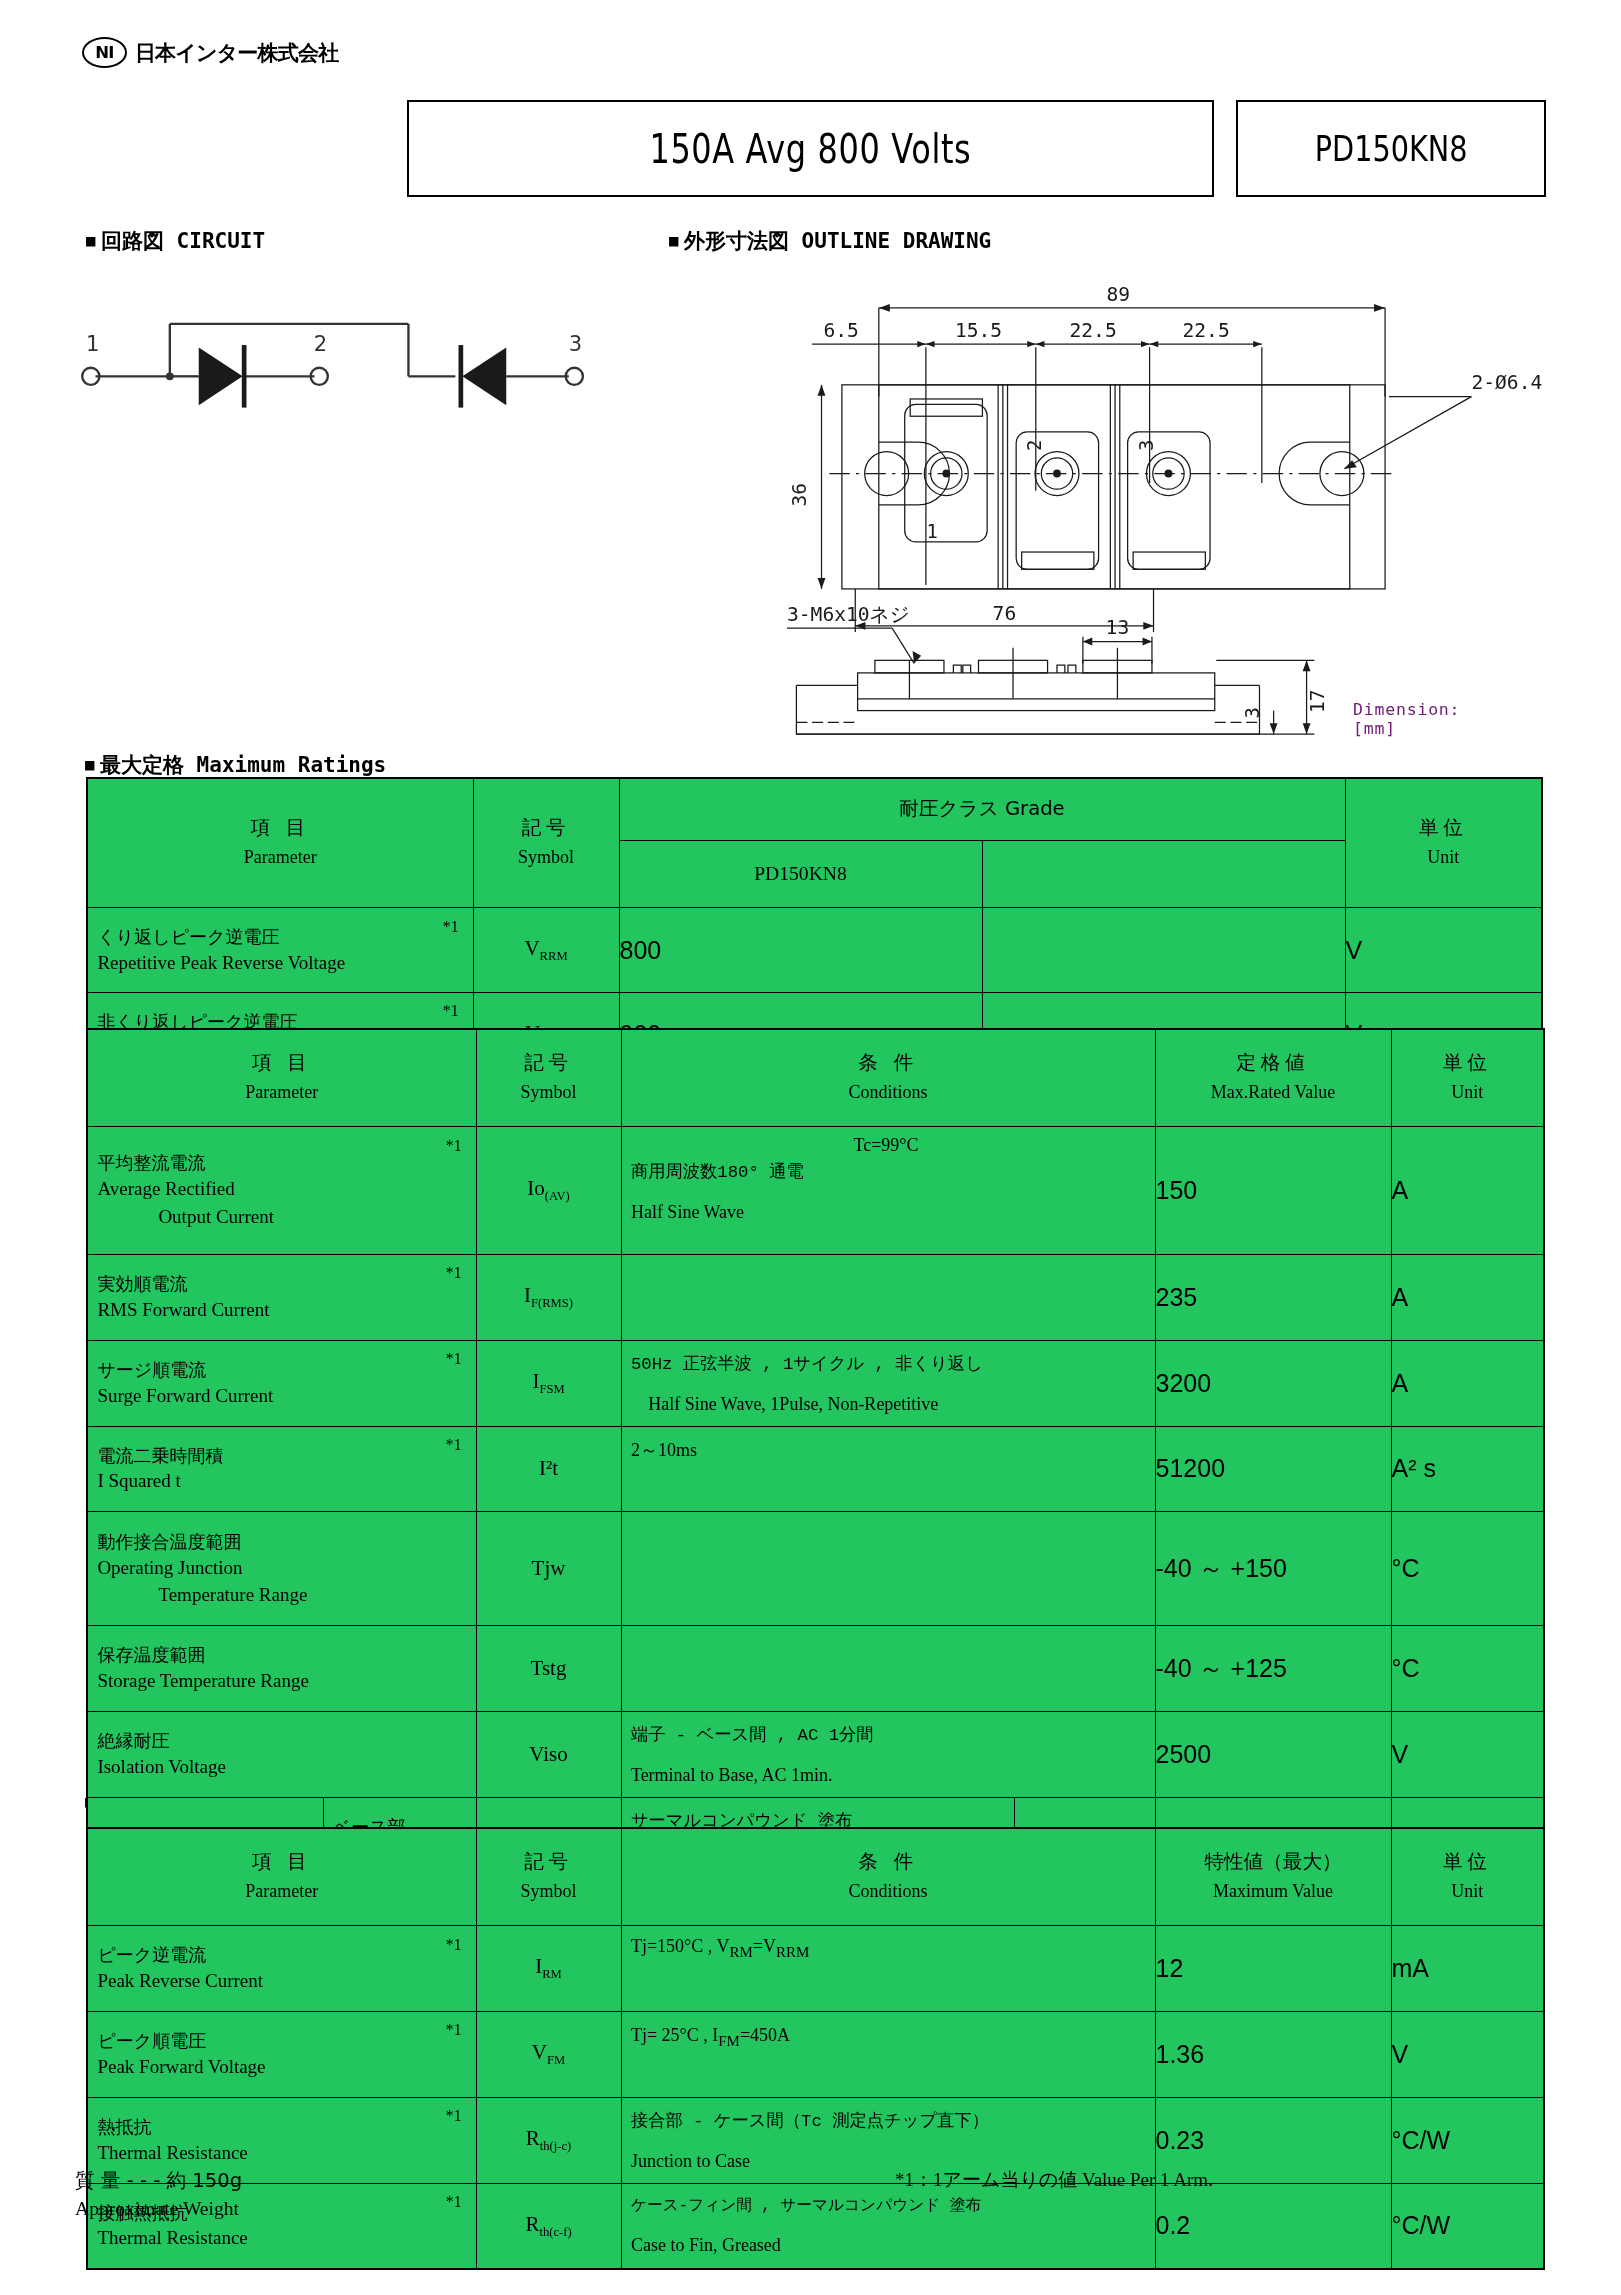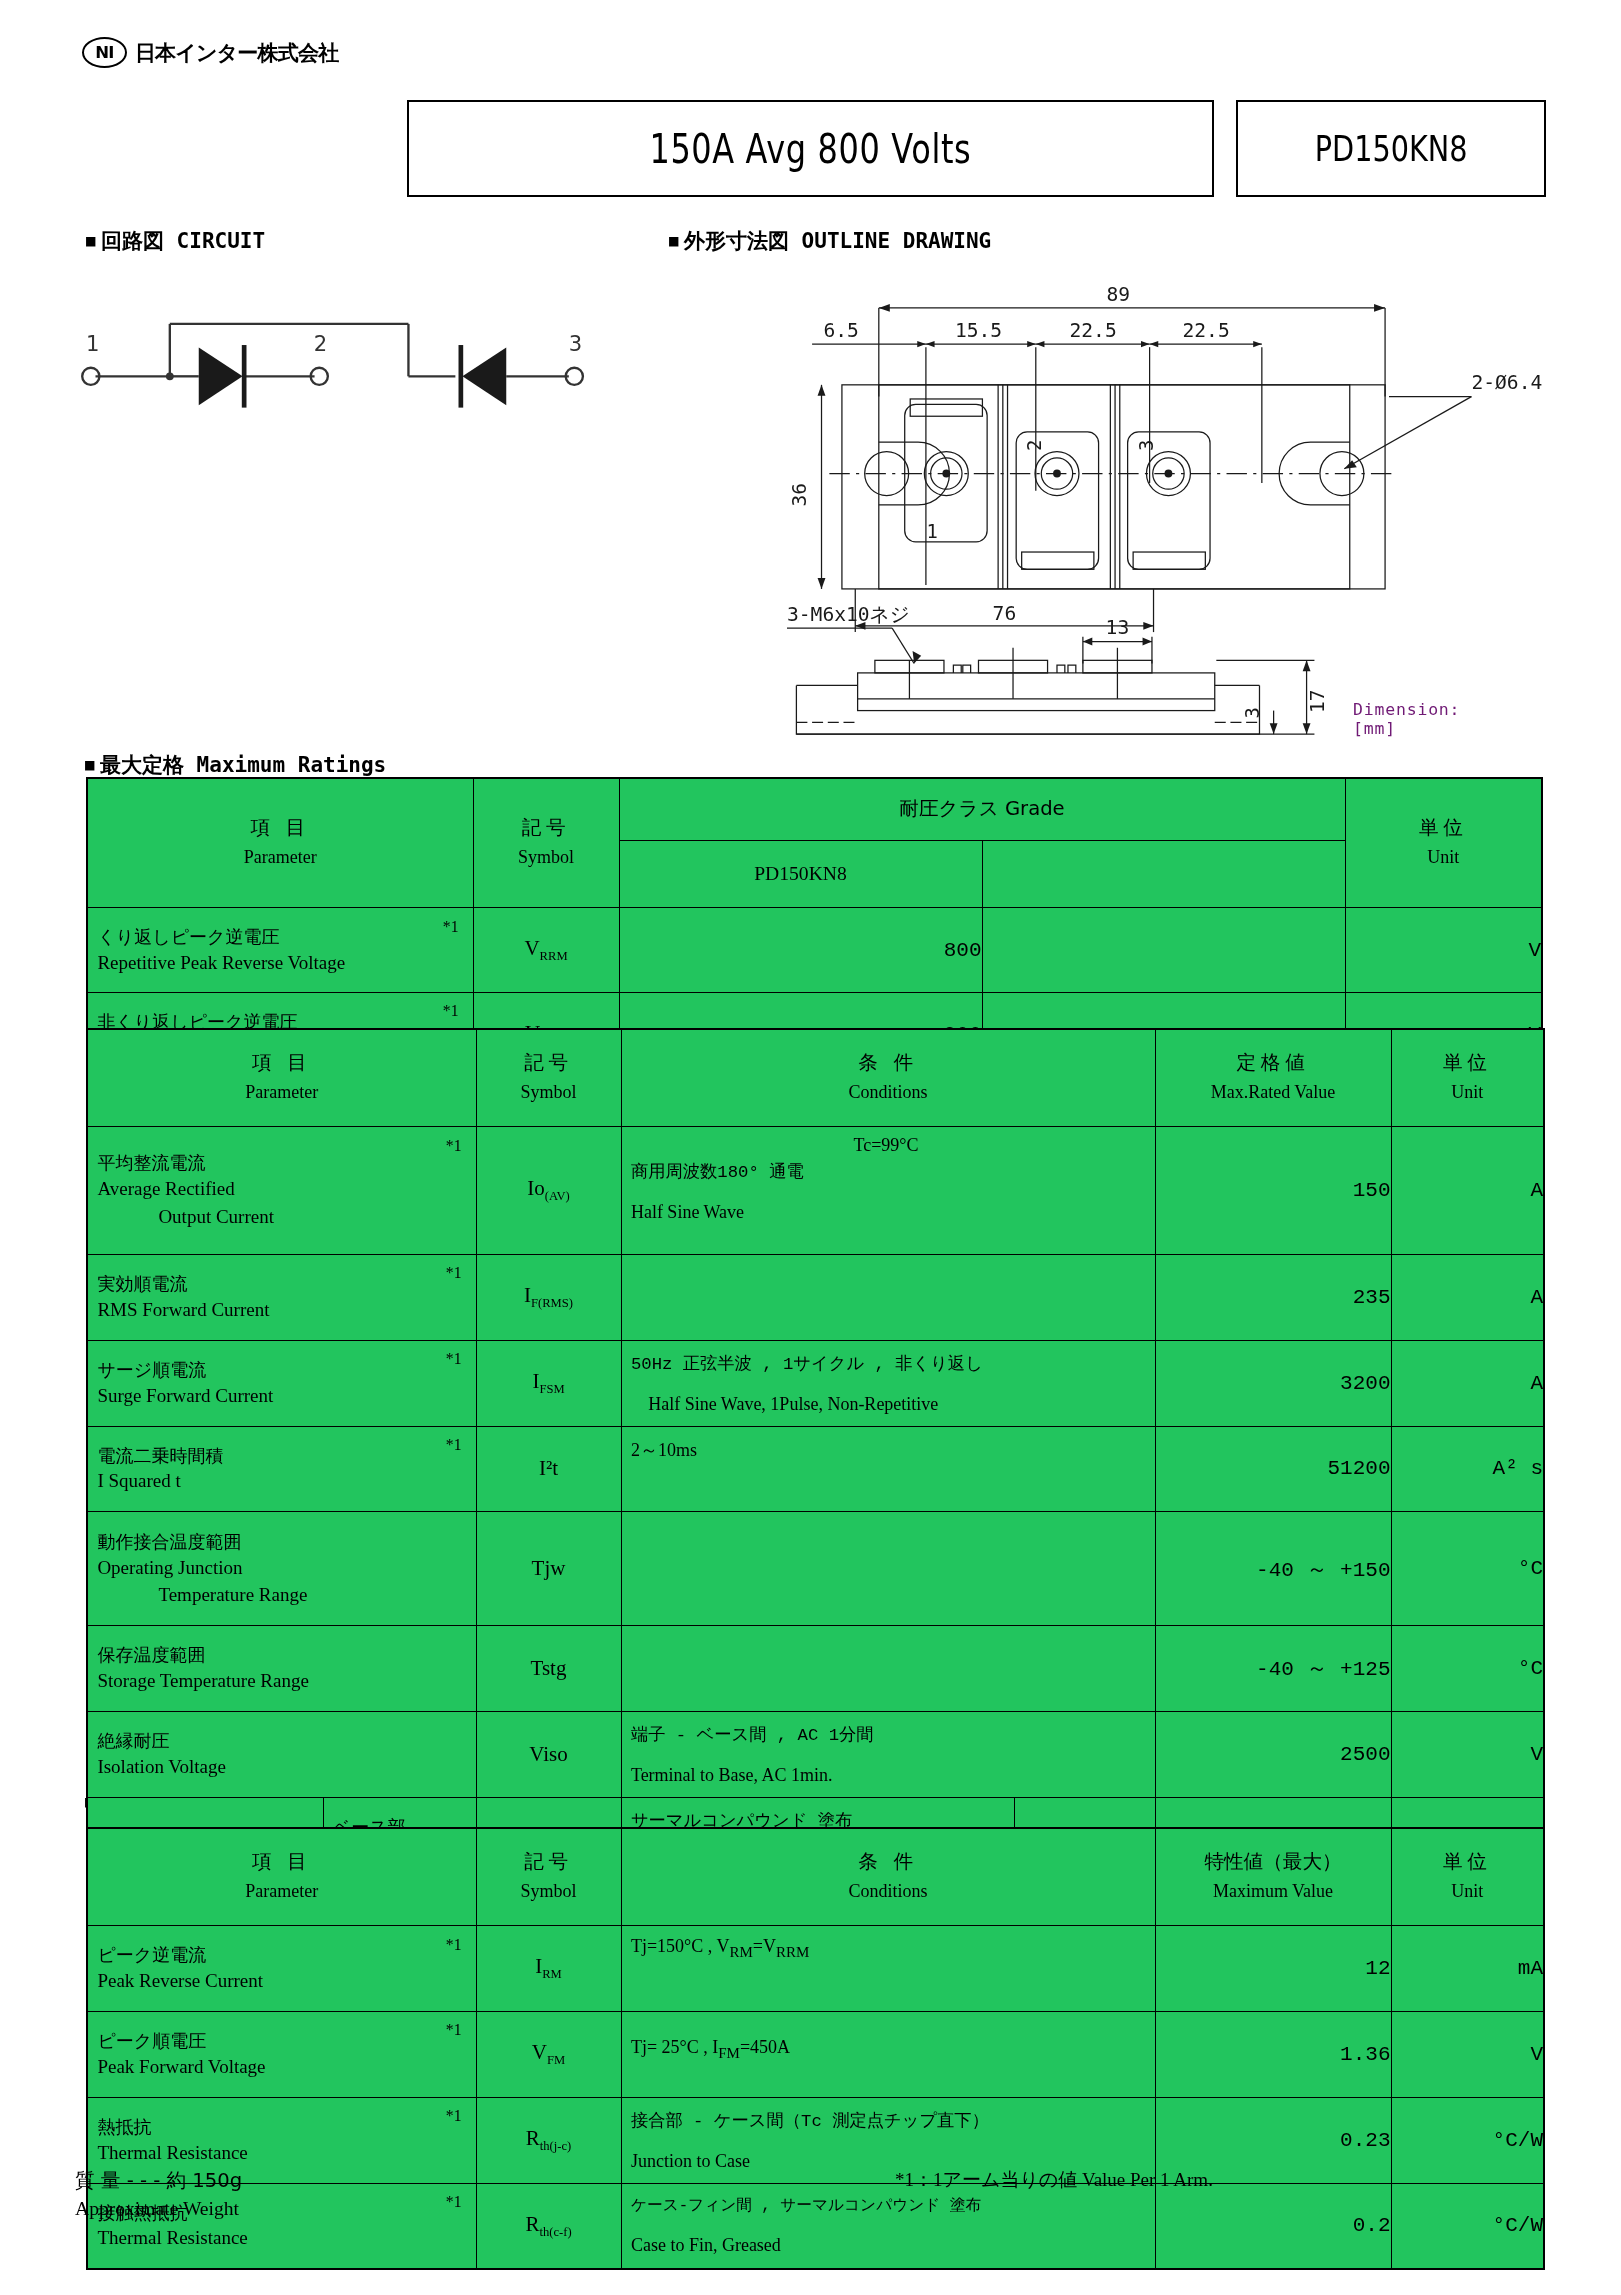--- a/index.html
+++ b/index.html
@@ -51,21 +51,21 @@
 
   .ja{font-family:"DejaVu Sans",sans-serif;font-size:18px;line-height:1.18;}
   .en{font-family:"Liberation Serif",serif;font-size:19px;line-height:1.2;}
 
   .hd{text-align:center;padding:6.3px 0 7.9px 0 !important;}
   .hd .ja{font-size:19.6px;letter-spacing:4.7px;}
   .hd .en{font-size:18px;display:block;margin-top:7.9px;letter-spacing:0px;}
 
   .cellpad{padding:7.9px 9.4px !important;}
   .ctr{text-align:center;}
-  .valc{text-align:right;font-family:Liberation Mono, monospace;font-size:21px;}
+  .valc{text-align:left;font-family:Liberation Sans, sans-serif;font-size:25px;}
   .sym{text-align:center;font-family:"Liberation Serif",serif;font-size:21px;}
   .sym sub{font-size:12.6px;}
   .sup1{position:absolute;right:14px;top:9.4px;font-family:"Liberation Serif",serif;font-size:15.7px;}
   .p-ja{display:block;}
   .p-en{display:block;margin-top:4.7px;}
   .indent1{padding-left:61px;}
   .cond-ja{display:block;font-family:Liberation Mono, monospace;font-size:17.3px;}
   .cond-en{display:block;font-family:"Liberation Serif",serif;font-size:18px;margin-top:19px;}
   .cond-en.ind{padding-left:17.3px;}
   .tcnote{position:absolute;right:236px;top:7.9px;font-family:"Liberation Serif",serif;font-size:18px;}
@@ -563,21 +563,21 @@
       <tr>
         <td class="cellpad" style="height:69px">
           <span class="sup1">*1</span>
           <span class="ja p-ja">ピーク順電圧</span>
           <span class="en p-en">Peak Forward Voltage</span>
         </td>
         <td class="sym">
           <span>V</span><sub>FM</sub>
         </td>
         <td class="cellpad" style="vertical-align:top;padding-top:9.4px !important">
-          <span class="cond-en" style="margin-top:16px">
+          <span class="cond-en" style="margin-top:4px">
             <span>Tj= 25°C , I</span><sub>FM</sub><span>=450A</span>
           </span>
         </td>
         <td class="valc">1.36</td>
         <td class="valc">V</td>
       </tr>
 
       <tr>
         <td class="cellpad" style="height:69px">
           <span class="sup1">*1</span>

